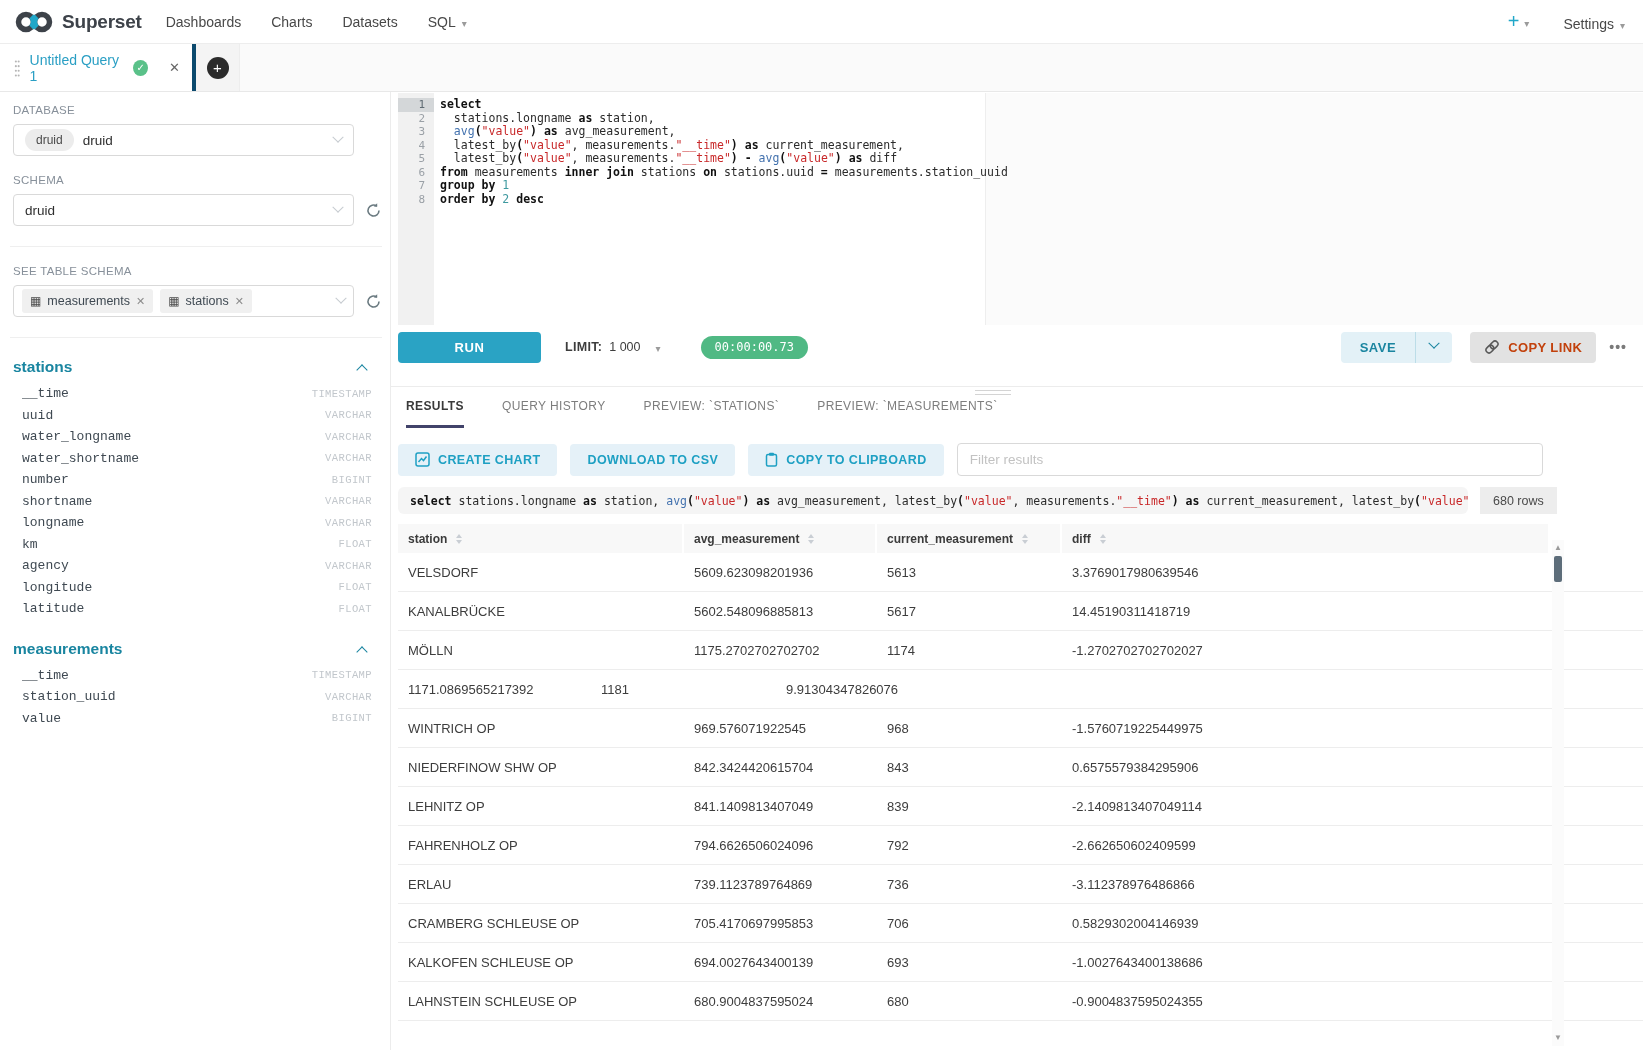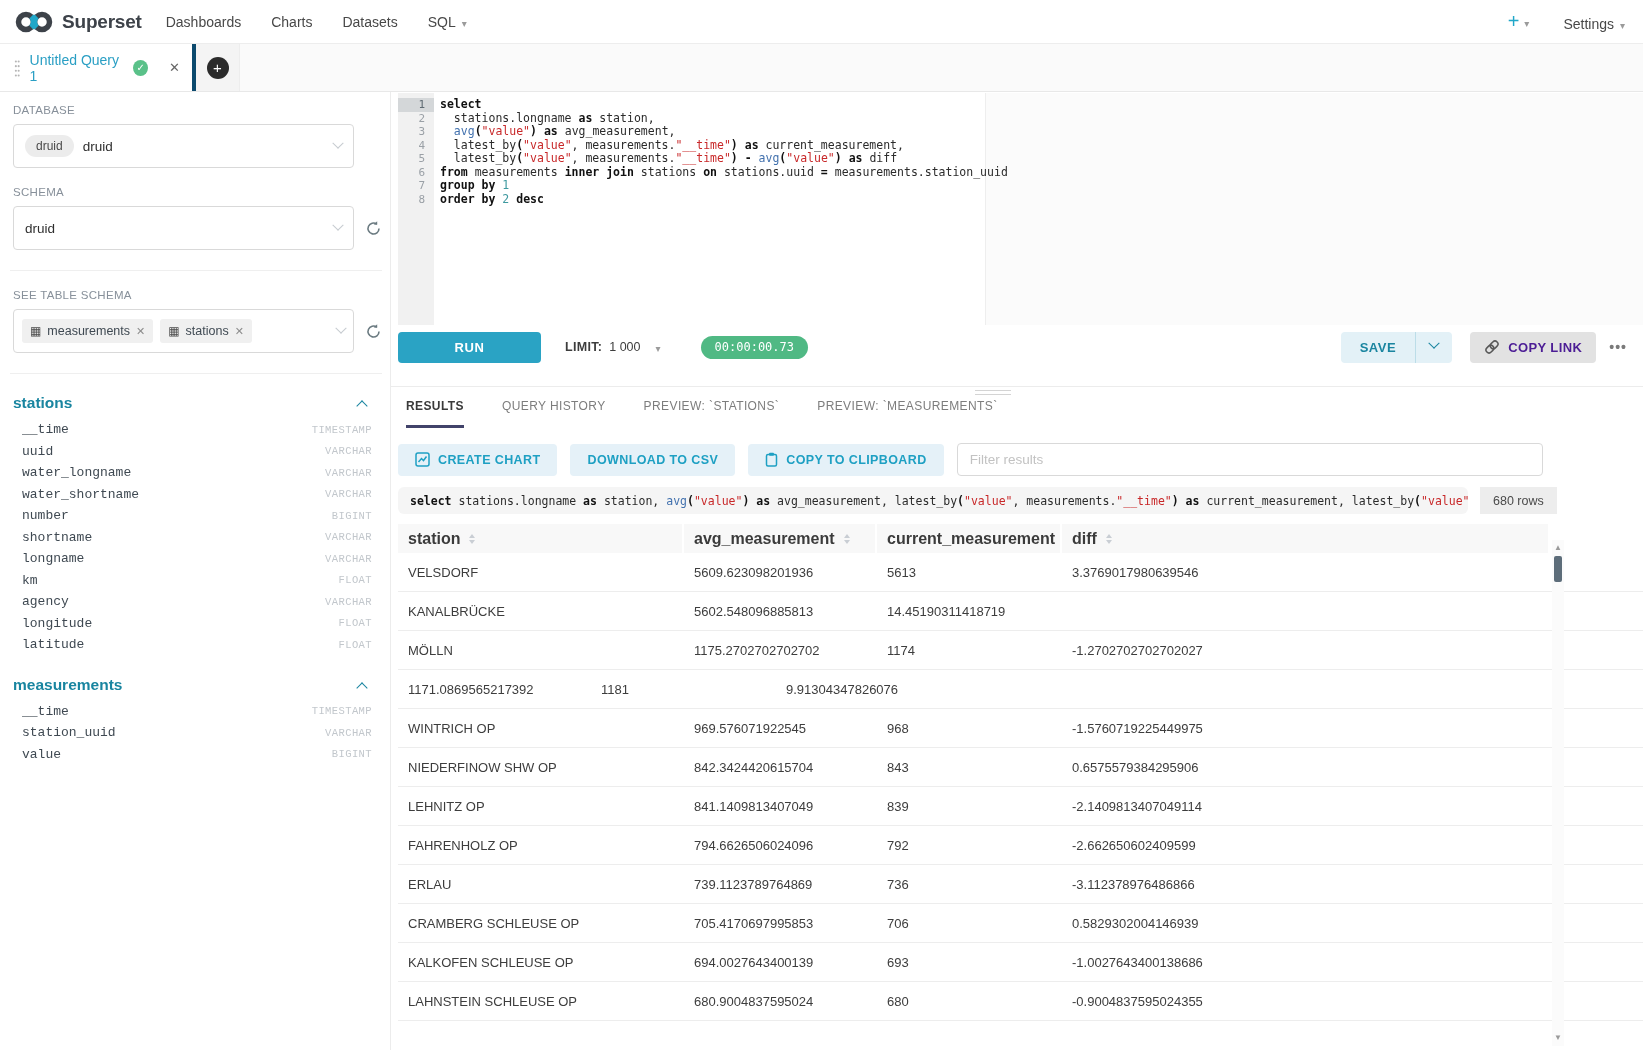--- a/index.html
+++ b/index.html
@@ -29,21 +29,21 @@
   .x-icon::after { content: "✕"; }
   .addtab { width: 44px; background: #f4f4f4; border-right: 1px solid #ededed; display: flex; align-items: center; justify-content: center; cursor: pointer; }
   .addtab-circle { width: 22px; height: 22px; border-radius: 50%; background: #2b2b2b; color: #fff; display: flex; align-items: center; justify-content: center; }
   .addtab-circle::after { content: "+"; font-size: 15px; line-height: 1; }
 
   
   .sidebar { position: absolute; top: 92px; left: 0; width: 391px; bottom: 0; border-right: 1px solid #ececec; padding: 12px 16px 1px 13px; background: #fff; overflow: hidden; }
   .sb-label { font-size: 11.5px; color: #87909a; letter-spacing: 0.3px; margin: 18px 0 8px 0; }
   .sb-label.first { margin-top: 0; }
   .sb-row { display: flex; align-items: center; }
-  .select { flex: 0 0 341px; height: 44px; border: 1px solid #d9d9d9; border-radius: 4px; display: flex; align-items: center; padding: 0 11px; gap: 9px; cursor: pointer; background: #fff; }
+  .select { flex: 0 0 341px; height: 32px; border: 1px solid #d9d9d9; border-radius: 4px; display: flex; align-items: center; padding: 0 11px; gap: 9px; cursor: pointer; background: #fff; }
   .db-pill { height: 22px; background: #ececec; border-radius: 11px; padding: 0 11px; font-size: 12px; color: #4a4a4a; display: flex; align-items: center; }
   .select-value { font-size: 13.5px; color: #2f2f2f; }
   .chev { width: 8px; height: 8px; border-right: 1.6px solid #c6cbd0; border-bottom: 1.6px solid #c6cbd0; transform: rotate(45deg) translate(-2px,-2px); margin-left: auto; }
   .refresh { margin-left: 11px; cursor: pointer; display: flex; }
   .chip { height: 24px; background: #f0f0f0; border-radius: 3px; padding: 0 8px; display: flex; align-items: center; gap: 6px; font-size: 12.5px; color: #3f4952; }
   .chip-icon::before { content: "▦"; font-size: 12px; color: #4a4a4a; }
   .chip-x { color: #8c8c8c; font-size: 11px; cursor: pointer; }
   .chip-x::after { content: "✕"; }
   .divider { height: 1px; background: #efefef; margin: 20px -8px 2px -3px; }
   .sb-head { display: flex; align-items: center; margin: 20px 0 7px 0; cursor: pointer; }
@@ -76,40 +76,40 @@
   .limit-label { font-size: 12.5px; font-weight: 700; color: #3d3d3d; letter-spacing: 0.3px; }
   .limit-value { font-size: 12.5px; color: #3d3d3d; }
   .limit .caret::after { margin-left: 8px; }
   .timer { margin-left: 40px; height: 23px; background: #50b984; border-radius: 12px; padding: 0 14px; display: flex; align-items: center; color: #fff; font-family: "DejaVu Sans Mono", monospace; font-size: 12px; }
   .tb-right { margin-left: auto; display: flex; align-items: center; margin-right: 16px; }
   .save-split { display: flex; align-items: stretch; height: 31px; background: #e3f1f7; border-radius: 4px; overflow: hidden; }
   .save-main { padding: 0 19px; display: flex; align-items: center; color: #1a85a0; font-size: 13px; font-weight: 700; letter-spacing: 0.5px; cursor: pointer; }
   .save-sep { width: 1px; background: #bcdde8; }
   .save-caret { width: 36px; display: flex; align-items: center; justify-content: center; cursor: pointer; }
   .save-caret .chev { border-color: #1a85a0; margin: 0 0 3px 0; }
-  .copylink { margin-left: 18px; height: 31px; background: #e2e2e2; border-radius: 4px; padding: 0 14px; display: flex; align-items: center; gap: 8px; color: #4c1d95; font-size: 13px; font-weight: 700; letter-spacing: 0.4px; cursor: pointer; }
+  .copylink { margin-left: 18px; height: 31px; background: #e2e2e2; border-radius: 4px; padding: 0 14px; display: flex; align-items: center; gap: 8px; color: #c2410c; font-size: 13px; font-weight: 700; letter-spacing: 0.4px; cursor: pointer; }
   .more-dots { margin-left: 13px; color: #7a7a7a; font-size: 14px; font-weight: 700; letter-spacing: 1px; cursor: pointer; }
 
   
   .south { position: absolute; left: 391px; top: 386px; right: 0; bottom: 0; border-top: 1px solid #ececec; background: #fff; padding-left: 7px; }
   .drag-handle { position: absolute; top: 3px; left: 584px; width: 36px; cursor: row-resize; }
   .drag-handle div { height: 1px; background: #d4d4d4; margin-bottom: 3px; }
   .rtabs { display: flex; gap: 38px; padding: 12px 0 0 8px; }
   .rtab { font-size: 12px; letter-spacing: 0.4px; color: #7d7d7d; padding-bottom: 12px; cursor: pointer; border-bottom: 3px solid transparent; }
   .rtab.active { color: #3a3a3a; font-weight: 700; border-bottom-color: #41436a; }
   .rbtns { margin-top: 15px; display: flex; align-items: center; gap: 13px; padding-right: 0; }
   .btn-cyan { height: 32px; background: #e5f1f8; border-radius: 4px; color: #1ea0c3; font-size: 12.5px; font-weight: 700; letter-spacing: 0.4px; display: flex; align-items: center; padding: 0 17px; gap: 8px; cursor: pointer; }
   .filter-input { height: 33px; flex: 1; margin-left: 0; margin-right: 100px; border: 1px solid #d9d9d9; border-radius: 4px; padding: 0 12px; font-size: 13.5px; color: #3d3d3d; font-family: "Liberation Sans", sans-serif; outline: none; }
   .filter-input::placeholder { color: #c2c2c2; }
   .qrow { margin-top: 11px; display: flex; align-items: center; }
   .qbar { width: 1070px; height: 27px; background: #f5f5f5; border-radius: 6px; padding: 0 12px; display: flex; align-items: center; overflow: hidden; white-space: pre; font-family: "DejaVu Sans Mono", monospace; font-size: 11.5px; }
   .rows-badge { margin-left: 12px; height: 27px; background: #ededed; border-radius: 0; padding: 0 13px; font-size: 12.5px; color: #4a4a4a; display: flex; align-items: center; }
   .rtable { margin-top: 10px; }
   .thead { display: flex; gap: 2px; }
-  .th { height: 29px; background: #f8f8f8; display: flex; align-items: center; padding-left: 10px; font-size: 16px; font-weight: 700; color: #3b3b3b; cursor: pointer; }
+  .th { height: 29px; background: #f8f8f8; display: flex; align-items: center; padding-left: 10px; font-size: 12px; font-weight: 700; color: #3b3b3b; cursor: pointer; }
   .sort { display: flex; flex-direction: column; align-items: center; margin-left: 9px; }
   .tri-up { width: 0; height: 0; border-left: 3.5px solid transparent; border-right: 3.5px solid transparent; border-bottom: 4.5px solid #c9ced4; margin-bottom: 2px; }
   .tri-down { width: 0; height: 0; border-left: 3.5px solid transparent; border-right: 3.5px solid transparent; border-top: 4.5px solid #c9ced4; }
   .tr { display: flex; gap: 2px; height: 39px; border-bottom: 1px solid #ededed; }
   .td { display: flex; align-items: center; padding-left: 10px; font-size: 13px; color: #3d3d3d; overflow: hidden; white-space: nowrap; }
   .col0 { width: 284px; } .col1 { width: 191px; } .col2 { width: 183px; } .col3 { width: 486px; }
 
   
   .vscroll { position: absolute; left: 1552px; width: 12px; top: 540px; height: 506px; background: #fbfbfb; }
   .vs-up, .vs-down { position: absolute; left: 0; width: 12px; height: 12px; color: #9a9a9a; font-size: 8px; text-align: center; line-height: 12px; cursor: pointer; }
@@ -434,20 +434,21 @@
       <div id="tbody">
           <div class="tr">
             <div class="td col0">VELSDORF</div>
             <div class="td col1">5609.623098201936</div>
             <div class="td col2">5613</div>
             <div class="td col3">3.3769017980639546</div>
           </div>
           <div class="tr">
             <div class="td col0">KANALBRÜCKE</div>
             <div class="td col1">5602.548096885813</div>
+            <div class="td col2">5617</div>
             <div class="td col3">14.45190311418719</div>
           </div>
           <div class="tr">
             <div class="td col0">MÖLLN</div>
             <div class="td col1">1175.2702702702702</div>
             <div class="td col2">1174</div>
             <div class="td col3">-1.2702702702702027</div>
           </div>
           <div class="tr">
             <div class="td col1">1171.0869565217392</div>

